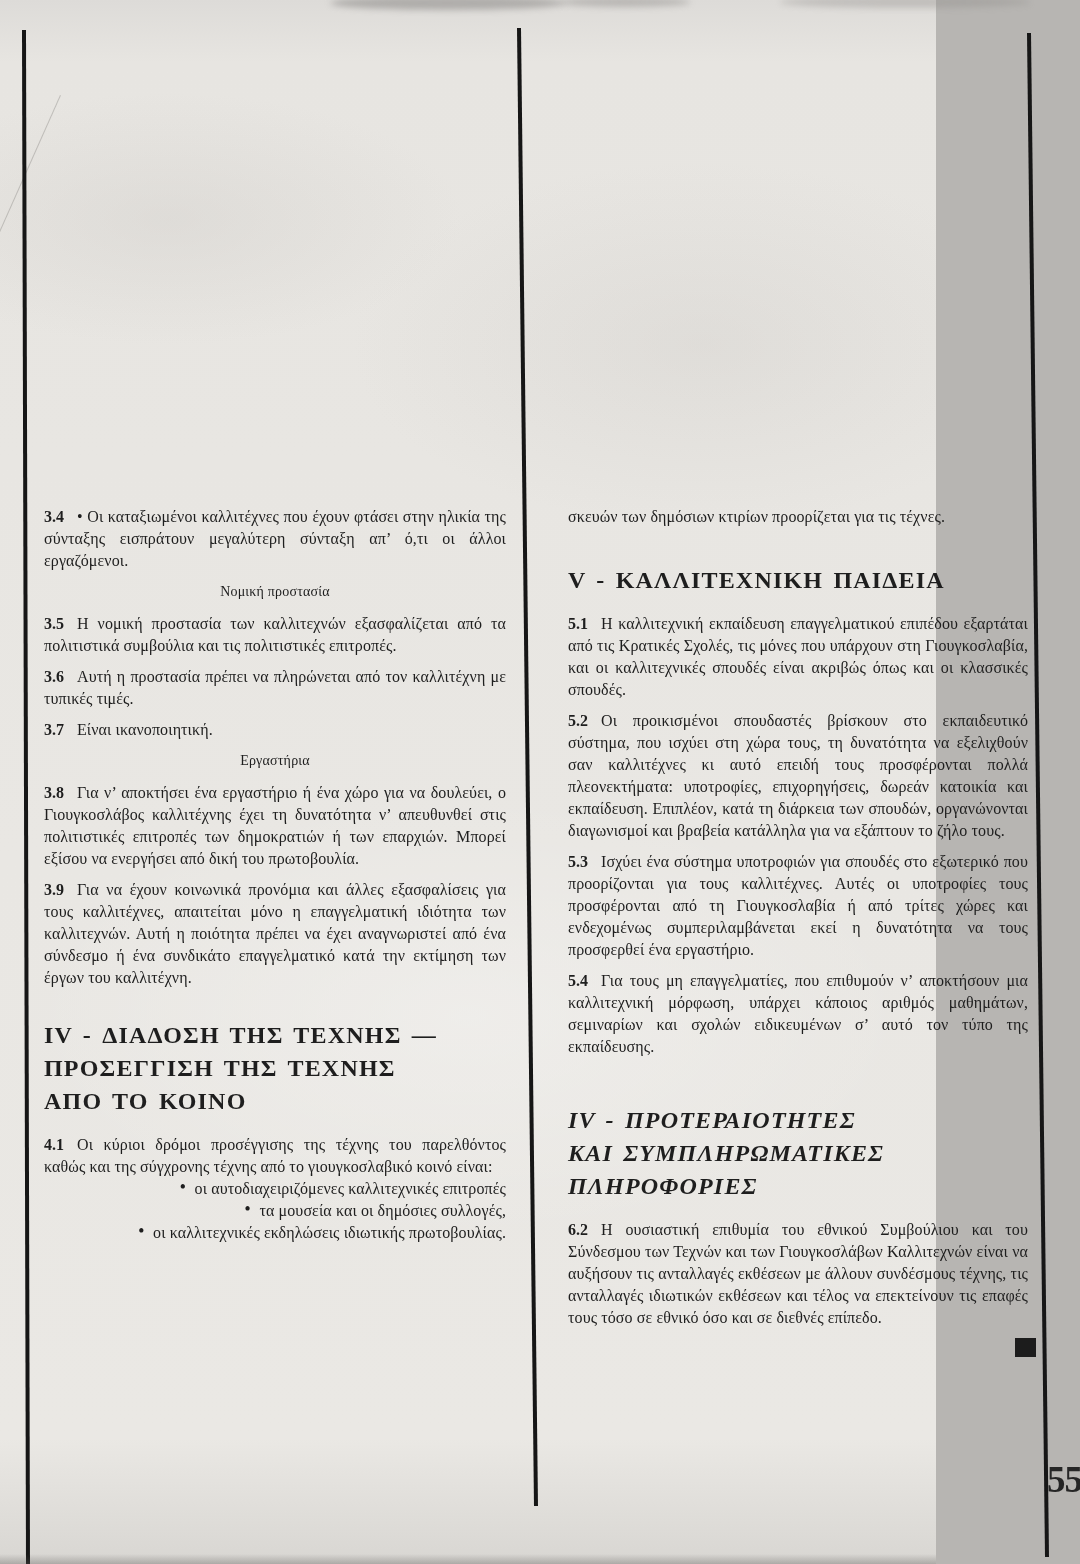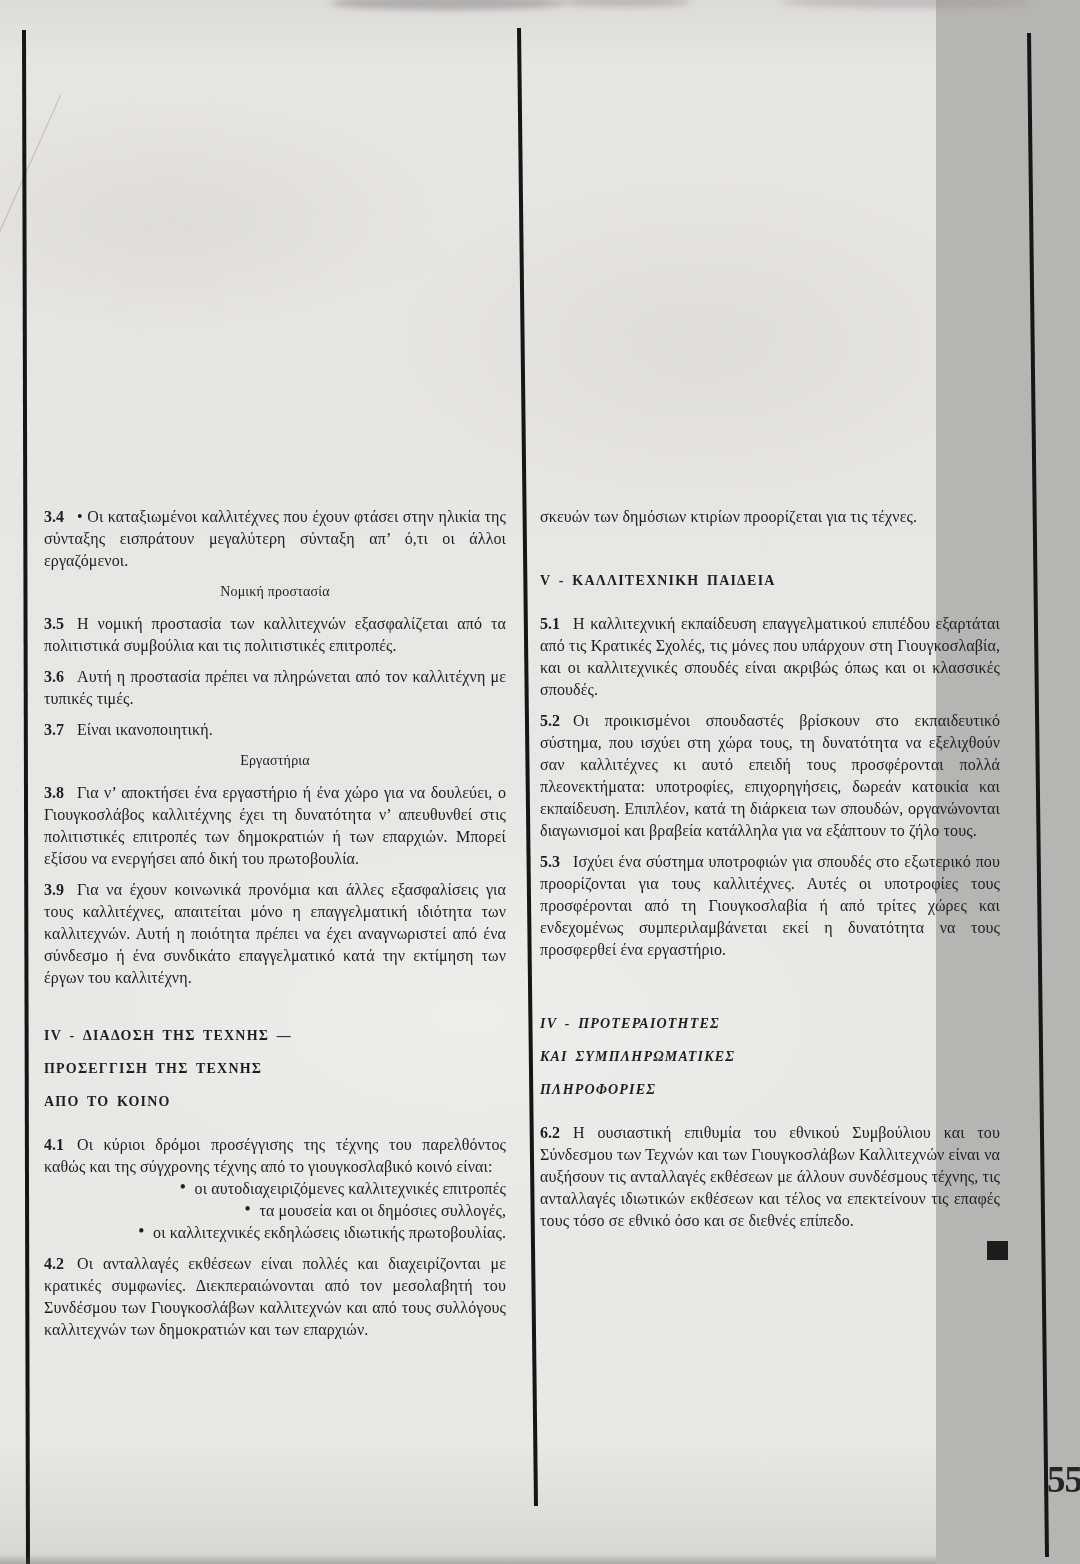--- a/index.html
+++ b/index.html
@@ -15,26 +15,26 @@
     color:#1e1e1e;
   }
   .smudge{position:absolute;filter:blur(3px);border-radius:50%;pointer-events:none;}
   .smudge.s1{left:330px;top:-4px;width:235px;height:14px;background:rgba(120,118,115,.45);}
   .smudge.s2{left:560px;top:-3px;width:130px;height:10px;background:rgba(130,128,125,.40);}
   .smudge.s3{left:780px;top:-4px;width:250px;height:12px;background:rgba(140,138,134,.35);}
   .scratch{position:absolute;left:60px;top:95px;width:1px;height:240px;background:rgba(120,118,114,.35);transform:rotate(24deg);transform-origin:top left;}
   .rules{position:absolute;left:0;top:0;pointer-events:none;}
   .col{position:absolute;top:506px;text-align:justify;font-size:16px;line-height:22px;letter-spacing:.1px;}
   .col-left{left:44px;width:462px;}
-  .col-right{left:540px;width:460px;}
+  .col-right{left:568px;width:460px;}
   .para{margin:0 0 9px 0;}
   .para.tight{margin-bottom:0;}
   .num{font-weight:bold;margin-right:13px;letter-spacing:0;}
   .subheading{font-weight:normal;font-size:14px;margin:5px 0 10px 0;text-align:center;letter-spacing:.2px;}
-  .heading{font-weight:bold;font-size:14px;line-height:33px;margin:30px 0 16px 0;text-align:left;letter-spacing:1.2px;word-spacing:3px;}
+  .heading{font-weight:bold;font-size:24px;line-height:33px;margin:30px 0 16px 0;text-align:left;letter-spacing:1.2px;word-spacing:3px;}
   .col-right .heading.first-heading{margin-top:36px;}
   .col-right .heading.second-heading{margin-top:46px;font-style:italic;}
   .bullet-list{list-style:none;margin:0 0 9px 0;padding:0;text-align:right;}
   .bullet-list li{margin:0;}
   .bullet-list li::before{content:"\2022";font-weight:bold;margin-right:9px;position:relative;top:-2px;}
   .end-marker{width:21px;height:19px;background:#1c1c1c;margin:6px -8px 0 auto;}
   .page-number{position:absolute;left:1047px;top:1458px;font-size:37px;font-weight:600;color:#262626;letter-spacing:-1px;}
   .bottom-shade{position:absolute;left:0;bottom:0;width:100%;height:10px;background:linear-gradient(180deg,rgba(0,0,0,0),rgba(90,88,85,.35));}
 </style>
 </head>
@@ -62,28 +62,28 @@
       <h4 class="subheading">Εργαστήρια</h4>
       <p class="para"><b class="num">3.8</b>Για ν’ αποκτήσει ένα εργαστήριο ή ένα χώρο για να δουλεύει, ο Γιουγκοσλάβος καλλιτέχνης έχει τη δυνατότητα ν’ απευθυνθεί στις πολιτιστικές επιτροπές των δημοκρατιών ή των επαρχιών. Μπορεί εξίσου να ενεργήσει από δική του πρωτοβουλία.</p>
       <p class="para"><b class="num">3.9</b>Για να έχουν κοινωνικά προνόμια και άλλες εξασφαλίσεις για τους καλλιτέχνες, απαιτείται μόνο η επαγγελματική ιδιότητα των καλλιτεχνών. Αυτή η ποιότητα πρέπει να έχει αναγνωριστεί από ένα σύνδεσμο ή ένα συνδικάτο επαγγελματικό κατά την εκτίμηση των έργων του καλλιτέχνη.</p>
       <h2 class="heading"><span>IV - ΔΙΑΔΟΣΗ ΤΗΣ ΤΕΧΝΗΣ —</span><br><span>ΠΡΟΣΕΓΓΙΣΗ ΤΗΣ ΤΕΧΝΗΣ</span><br><span>ΑΠΟ ΤΟ ΚΟΙΝΟ</span></h2>
       <p class="para tight"><b class="num">4.1</b>Οι κύριοι δρόμοι προσέγγισης της τέχνης του παρελθόντος καθώς και της σύγχρονης τέχνης από το γιουγκοσλαβικό κοινό είναι:</p>
       <ul class="bullet-list">
         <li>οι αυτοδιαχειριζόμενες καλλιτεχνικές επιτροπές</li>
         <li>τα μουσεία και οι δημόσιες συλλογές,</li>
         <li>οι καλλιτεχνικές εκδηλώσεις ιδιωτικής πρωτοβουλίας.</li>
       </ul>
-      <p class="para"><b class="num">4.2</b>Οι ανταλλαγές εκθέσεων είναι πολλές και διαχειρίζονται με κρατικές συμφωνίες. Διεκπεραιώνονται από τον μεσολαβητή του Συνδέσμου των Γιουγκοσλάβων καλλιτεχνών και από τους συλλόγους καλλιτεχνών των δημοκρατιών και των επαρχιών.</p>
     </div>
   <div class="col col-right">
       <p class="para">σκευών των δημόσιων κτιρίων προορίζεται για τις τέχνες.</p>
       <h2 class="heading first-heading"><span>V - ΚΑΛΛΙΤΕΧΝΙΚΗ ΠΑΙΔΕΙΑ</span></h2>
       <p class="para"><b class="num">5.1</b>Η καλλιτεχνική εκπαίδευση επαγγελματικού επιπέδου εξαρτάται από τις Κρατικές Σχολές, τις μόνες που υπάρχουν στη Γιουγκοσλαβία, και οι καλλιτεχνικές σπουδές είναι ακριβώς όπως και οι κλασσικές σπουδές.</p>
       <p class="para"><b class="num">5.2</b>Οι προικισμένοι σπουδαστές βρίσκουν στο εκπαιδευτικό σύστημα, που ισχύει στη χώρα τους, τη δυνατότητα να εξελιχθούν σαν καλλιτέχνες κι αυτό επειδή τους προσφέρονται πολλά πλεονεκτήματα: υποτροφίες, επιχορηγήσεις, δωρεάν κατοικία και εκπαίδευση. Επιπλέον, κατά τη διάρκεια των σπουδών, οργανώνονται διαγωνισμοί και βραβεία κατάλληλα για να εξάπτουν το ζήλο τους.</p>
       <p class="para"><b class="num">5.3</b>Ισχύει ένα σύστημα υποτροφιών για σπουδές στο εξωτερικό που προορίζονται για τους καλλιτέχνες. Αυτές οι υποτροφίες τους προσφέρονται από τη Γιουγκοσλαβία ή από τρίτες χώρες και ενδεχομένως συμπεριλαμβάνεται εκεί η δυνατότητα να τους προσφερθεί ένα εργαστήριο.</p>
+      <p class="para"><b class="num">5.4</b>Για τους μη επαγγελματίες, που επιθυμούν ν’ αποκτήσουν μια καλλιτεχνική μόρφωση, υπάρχει κάποιος αριθμός μαθημάτων, σεμιναρίων και σχολών ειδικευμένων σ’ αυτό τον τύπο της εκπαίδευσης.</p>
       <h2 class="heading second-heading"><span>IV - ΠΡΟΤΕΡΑΙΟΤΗΤΕΣ</span><br><span>ΚΑΙ ΣΥΜΠΛΗΡΩΜΑΤΙΚΕΣ</span><br><span>ΠΛΗΡΟΦΟΡΙΕΣ</span></h2>
       <p class="para"><b class="num">6.2</b>Η ουσιαστική επιθυμία του εθνικού Συμβούλιου και του Σύνδεσμου των Τεχνών και των Γιουγκοσλάβων Καλλιτεχνών είναι να αυξήσουν τις ανταλλαγές εκθέσεων με άλλουν συνδέσμους τέχνης, τις ανταλλαγές ιδιωτικών εκθέσεων και τέλος να επεκτείνουν τις επαφές τους τόσο σε εθνικό όσο και σε διεθνές επίπεδο.</p>
       <div class="end-marker"></div>
     </div>
 
   <div class="page-number">55</div>
 
   <div class="bottom-shade"></div>
 </div>
 

